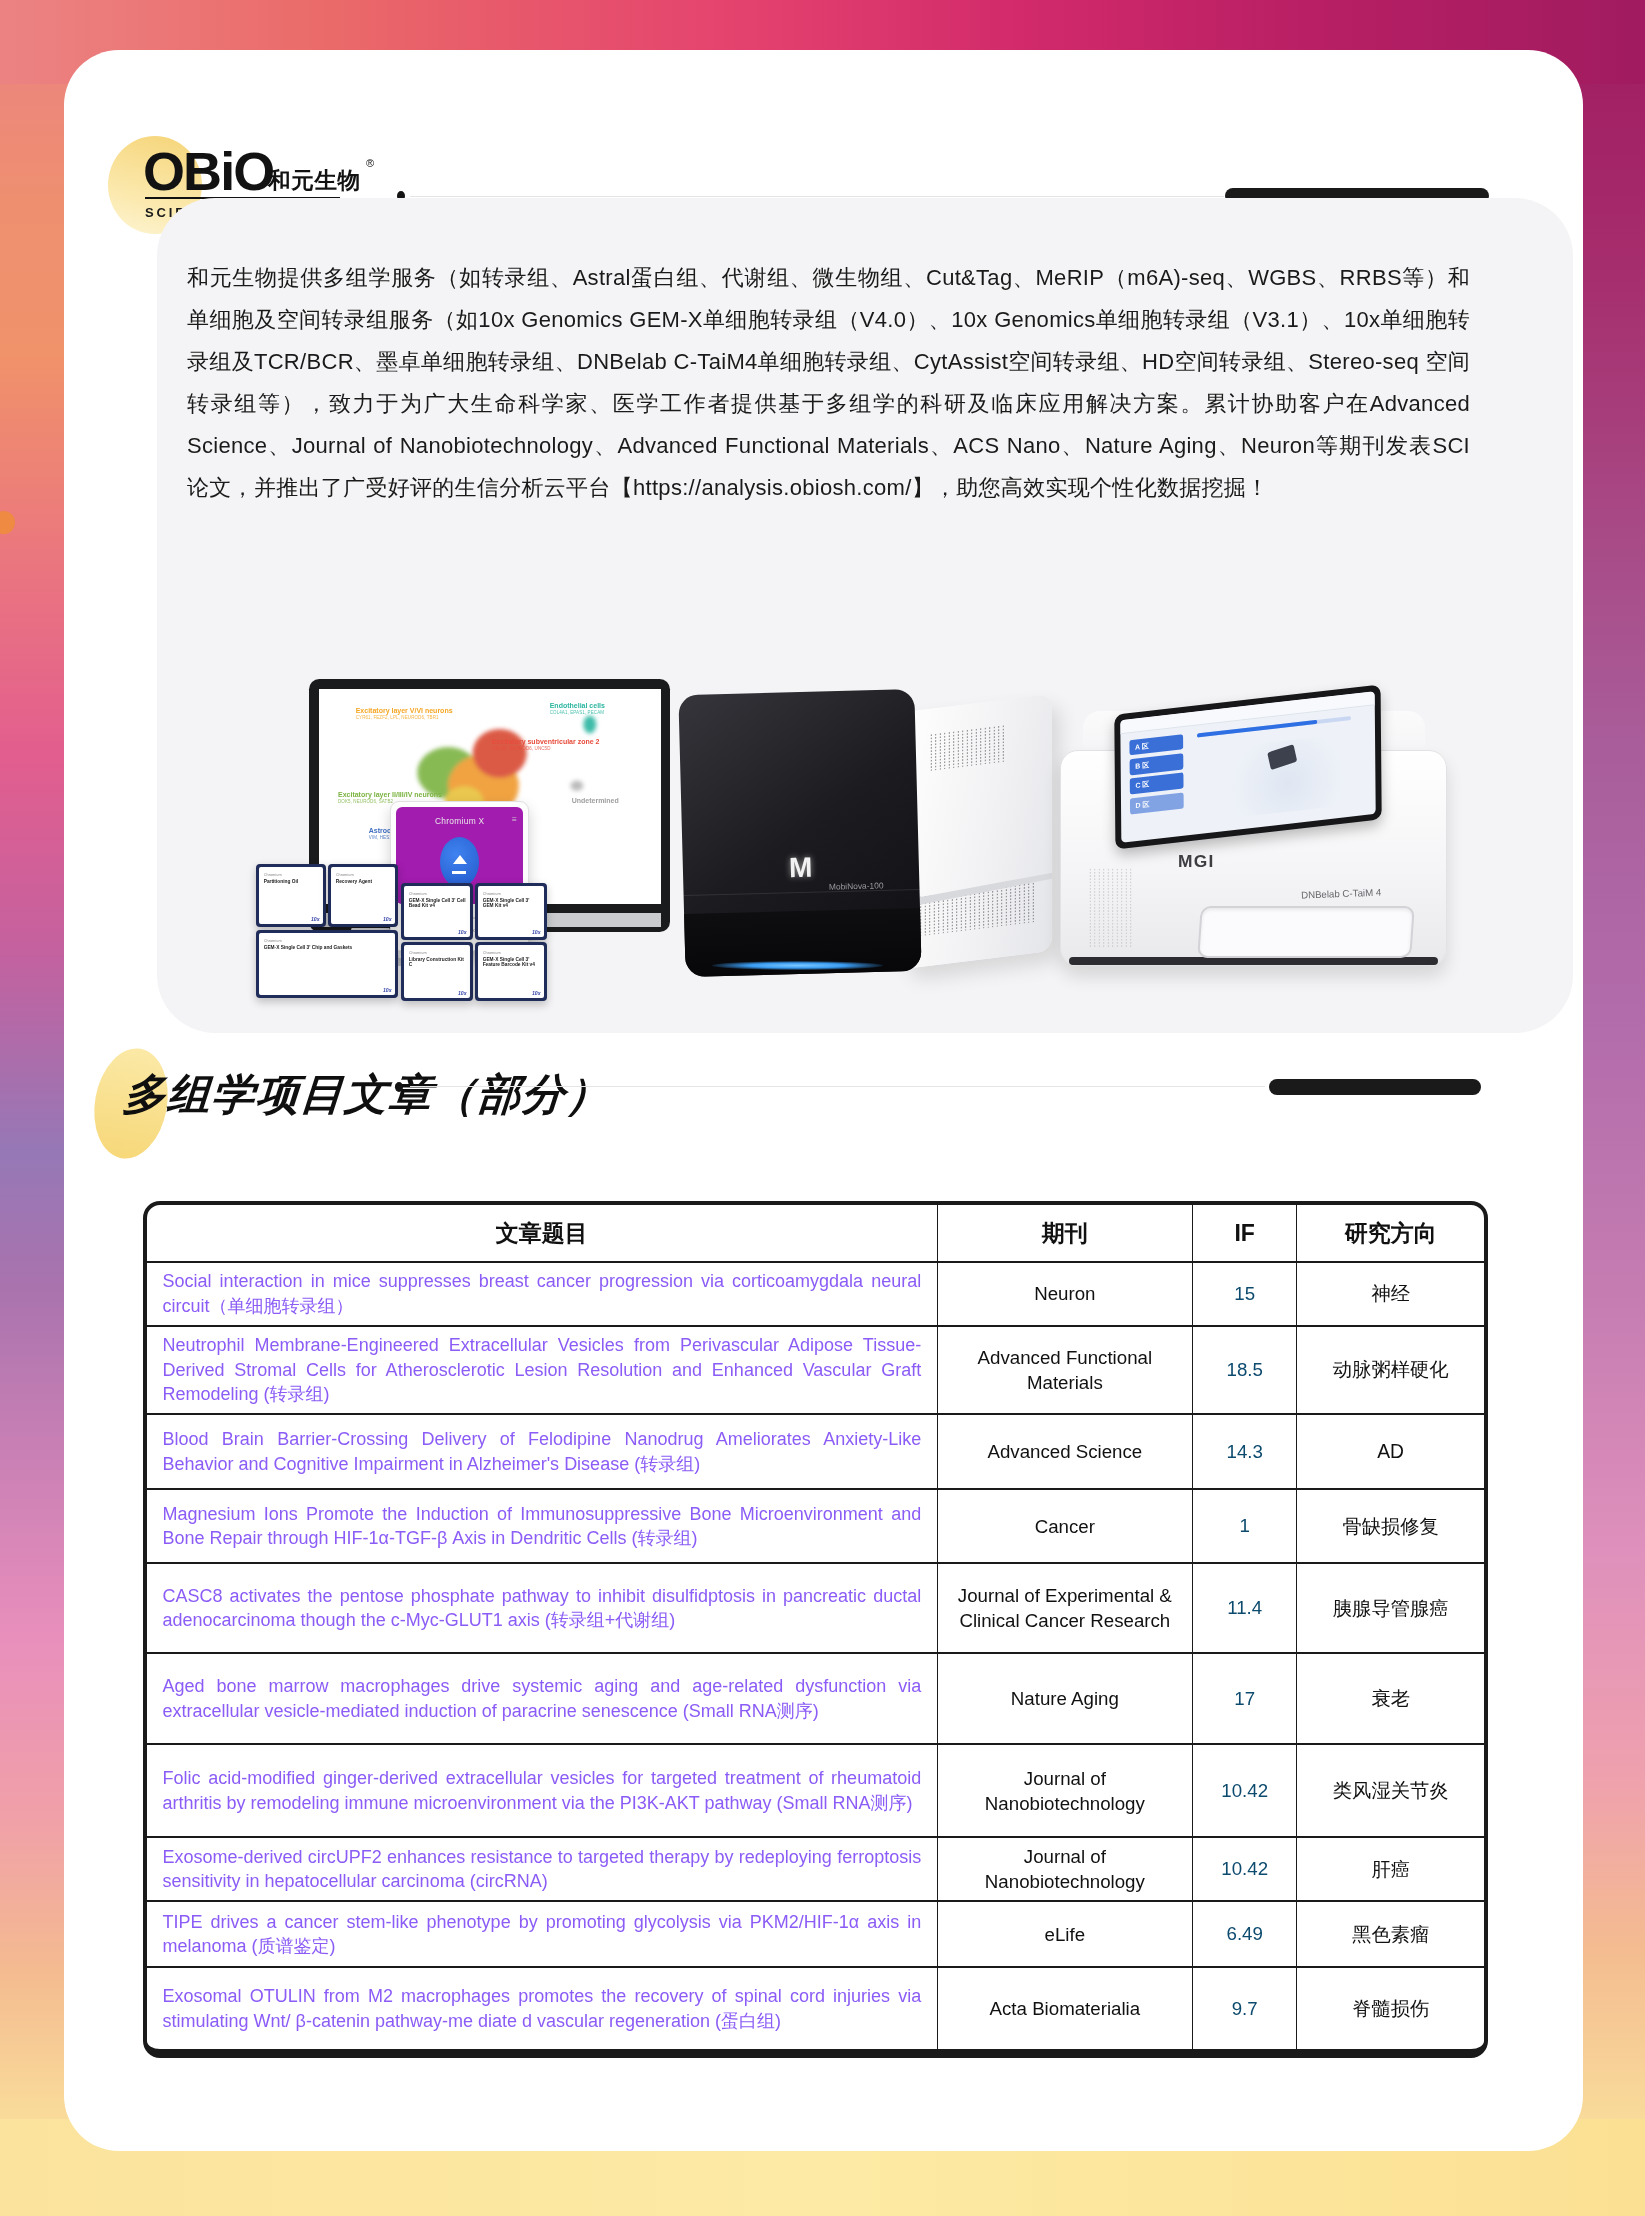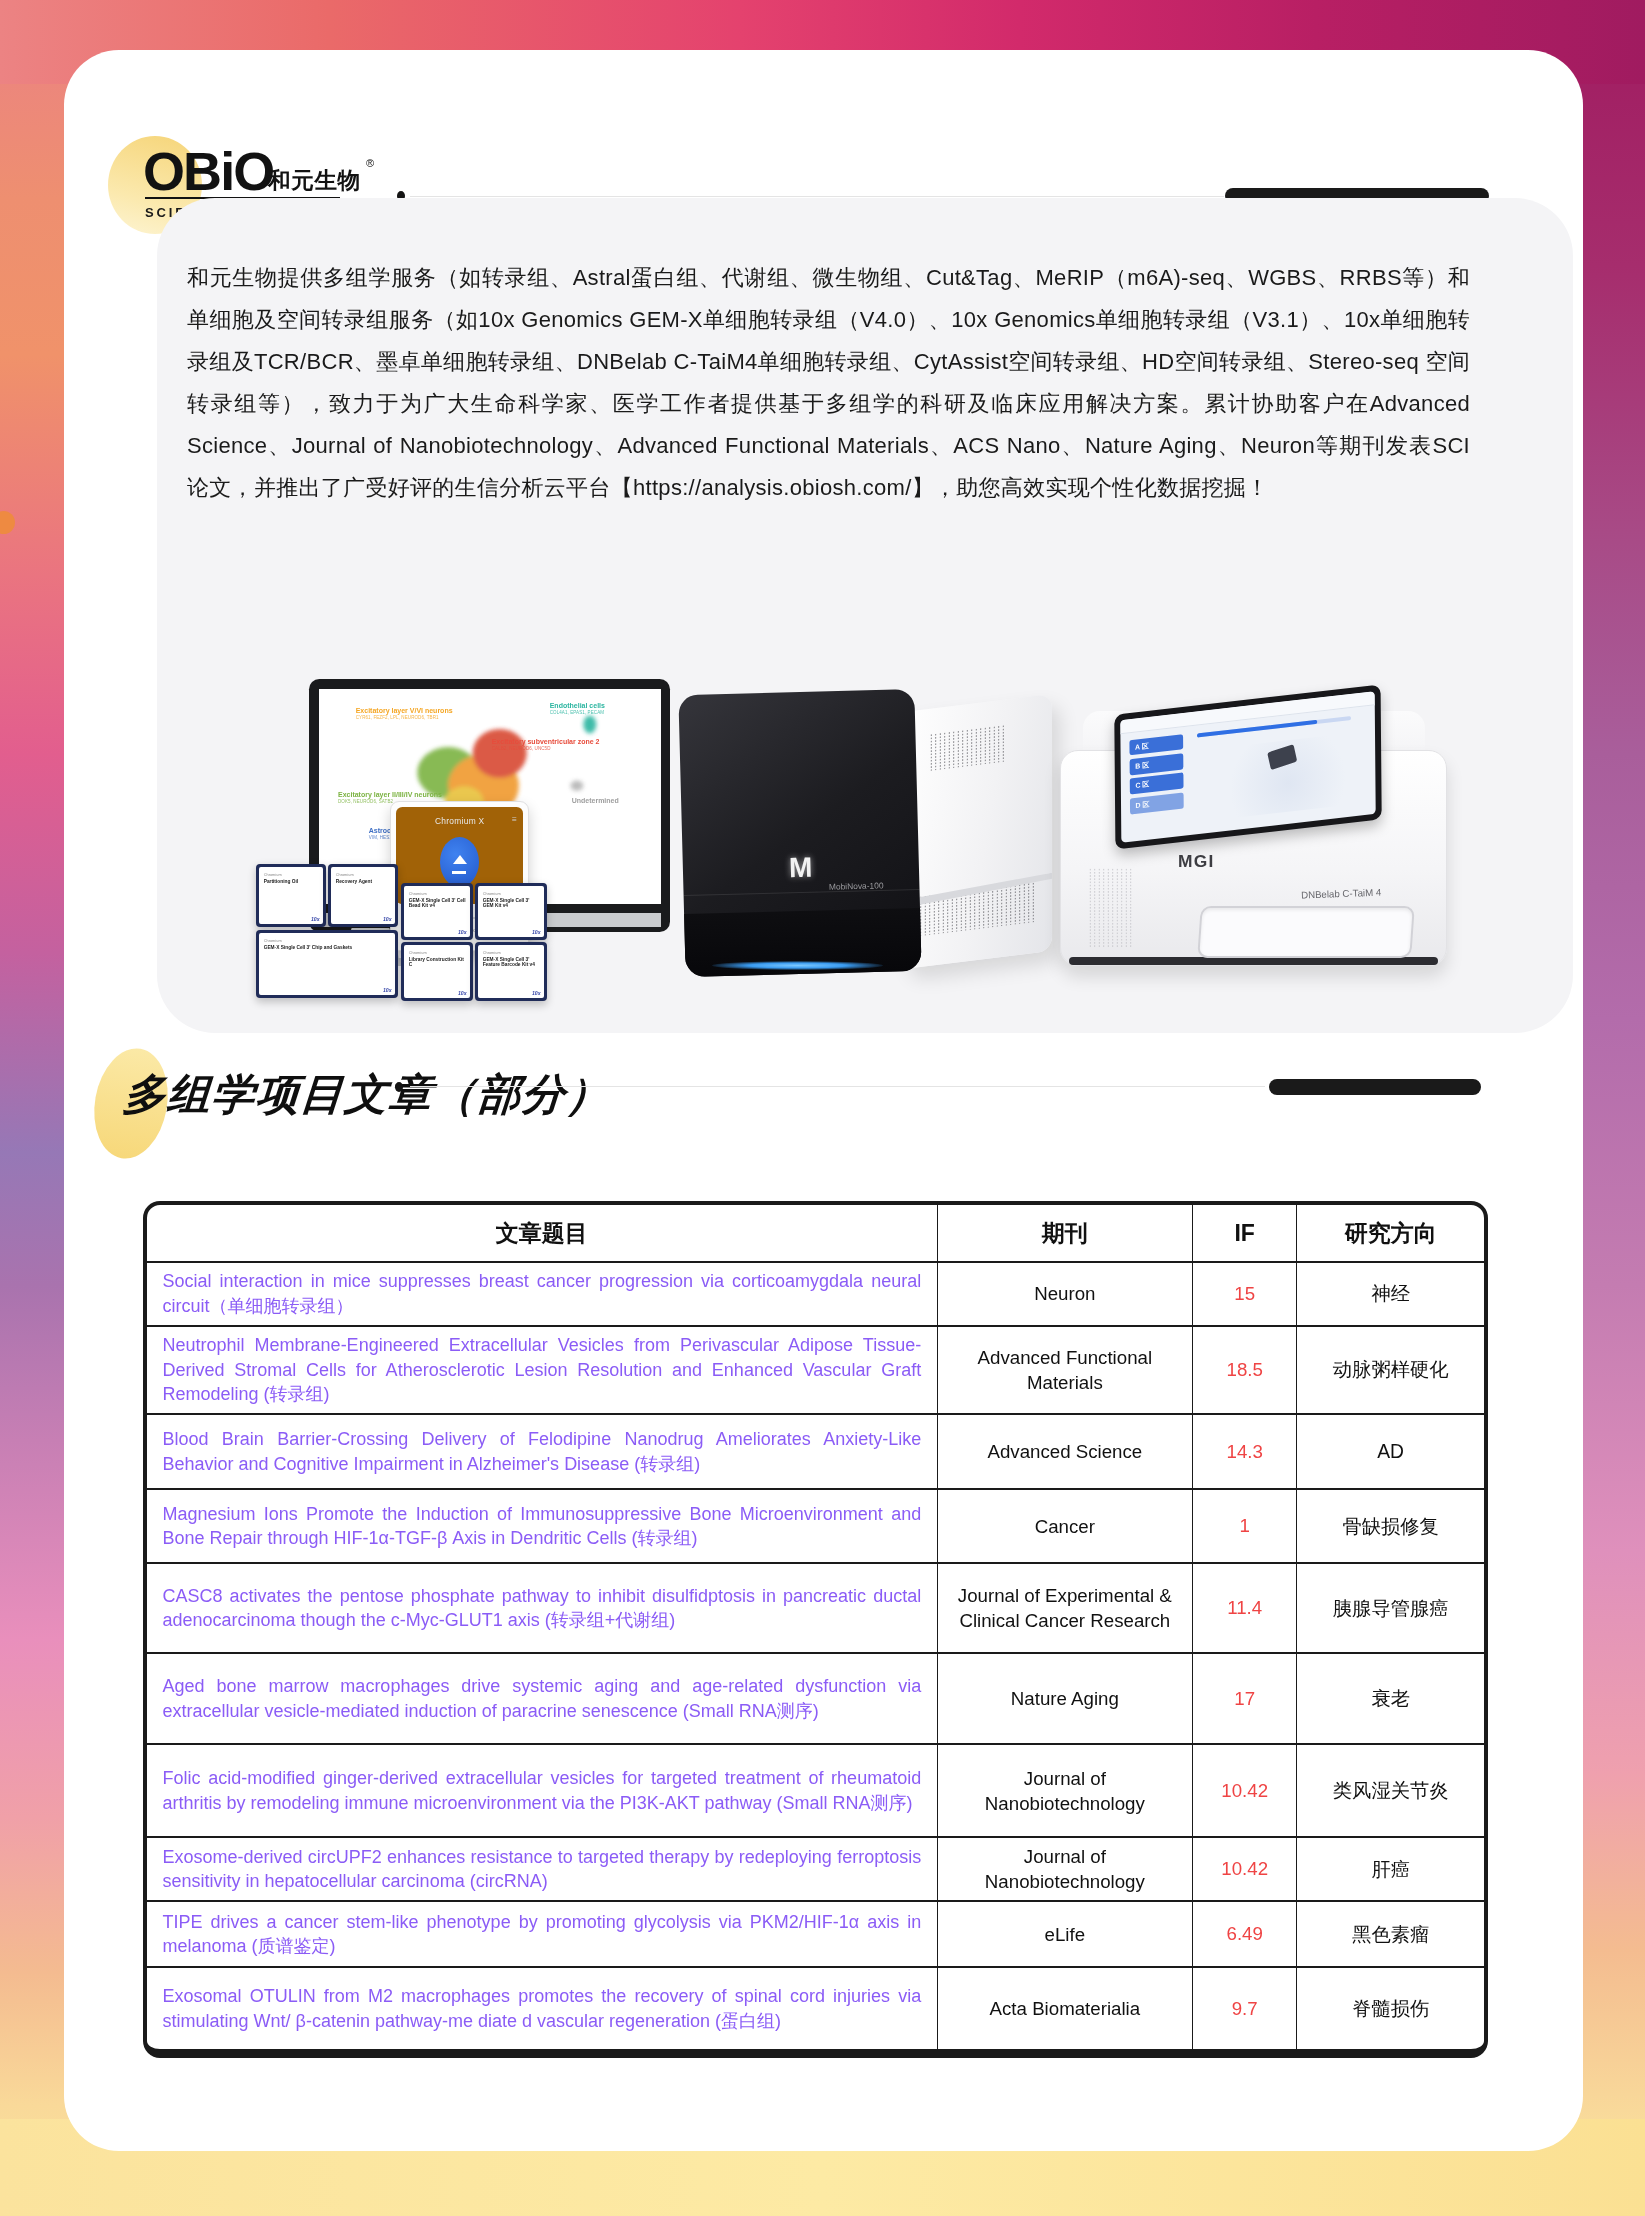--- a/index.html
+++ b/index.html
@@ -44,21 +44,21 @@
   .monitor { position:absolute; left:245px; top:629px; width:361px; height:253px; background:#1a1b1d; border-radius:10.3px; padding:9.7px; }
   .monitor-screen { position:relative; width:342px; height:215px; background:#ffffff; overflow:hidden; }
   .monitor-chin { position:absolute; left:9.7px; bottom:5.2px; width:342px; height:14px; background:#c9cbce; }
   .monitor-stand { position:absolute; left:277px; top:878px; width:59px; height:32px; background:#d6d8db; clip-path:polygon(18% 0,82% 0,100% 100%,0 100%); }
   .monitor-base { position:absolute; left:257px; top:908px; width:103px; height:8.4px; border-radius:4.5px; background:#c3c5c9; }
   .blobs { position:absolute; left:0; top:0; }
   .cluster-label { position:absolute; font-weight:700; font-size:7px; line-height:7.7px; white-space:nowrap; }
   .cluster-genes { font-weight:400; font-size:4.5px; letter-spacing:0.1px; opacity:0.85; }
 
   .chromium { position:absolute; left:326px; top:751px; width:139px; height:150px; background:#fdfdfd; border:0.6px solid #e0e0e2; border-radius:9px; box-shadow:0 6.4px 14px rgba(0,0,0,0.18); }
-  .chromium-screen { position:absolute; left:5.2px; top:5.2px; width:127px; height:97px; background:#a16207; border-radius:6.4px; }
+  .chromium-screen { position:absolute; left:5.2px; top:5.2px; width:127px; height:97px; background:#a21caf; border-radius:6.4px; }
   .chromium-title { position:absolute; width:100%; top:9px; text-align:center; color:#e8e8e8; font-size:8.4px; letter-spacing:0.3px; }
   .chromium-menu { position:absolute; right:6.4px; top:6.4px; color:#cfcfcf; font-size:8.4px; }
   .chromium-eject { position:absolute; left:44px; top:30px; width:39px; height:50px; border-radius:50%; background:radial-gradient(circle at 40% 35%,#3f82f0,#2257c9); display:flex; align-items:center; justify-content:center; }
   .eject-glyph { width:0; height:0; border-left:7px solid transparent; border-right:7px solid transparent; border-bottom:9px solid #ffffff; position:relative; top:-2.6px; }
   .eject-bar { position:absolute; top:34px; left:12.3px; width:14px; height:2.6px; background:#ffffff; }
   .chromium-slot { position:absolute; left:11.6px; top:115px; width:115px; height:1.9px; background:#dcdcdf; }
   .tenx-logo { position:absolute; left:55px; top:124px; font-size:7.7px; font-weight:800; color:#2438a6; font-style:italic; }
   .tenx-sub { position:absolute; left:72px; top:126px; font-size:3.9px; color:#55565a; letter-spacing:0.6px; }
 
   .kitbox { position:absolute; background:#202c59; border-radius:3.9px; padding:3.2px; box-shadow:0 3.9px 9px rgba(0,0,0,0.22); }
@@ -106,21 +106,21 @@
   
   .table-wrap { position:absolute; left:79px; top:1151px; width:1345px; border:4.5px solid #1a1a1a; border-bottom-width:9px;
     border-radius:17px; overflow:hidden; background:#ffffff; }
   table { width:100%; border-collapse:collapse; table-layout:fixed; }
   th { font-size:23px; font-weight:700; color:#111; text-align:center; height:57px; }
   td, th { border-right:1.6px solid #1a1a1a; vertical-align:middle; }
   td:last-child, th:last-child { border-right:none; }
   tbody td { border-top:2.6px solid #1a1a1a; }
   td.c-title { font-size:18px; line-height:24.5px; color:#8b5cf6; text-align:justify; padding:6.4px 15.5px; font-weight:500; }
   td.c-journal { font-size:18.7px; line-height:25px; color:#111; text-align:center; padding:3.9px 9px; font-weight:500; }
-  td.c-if { font-size:18.7px; color:#ef4444; text-align:center; font-weight:500; }
+  td.c-if { font-size:18.7px; color:#0c4a6e; text-align:center; font-weight:500; }
   td.c-field { font-size:19.3px; color:#111; text-align:center; font-weight:500; }
 </style>
 </head>
 <body>
 
 <div class="bg-left"></div>
 <div class="bg-right"></div>
 <div class="bg-top"></div>
 <div class="bg-bottom"></div>
 <div class="left-accent"></div>

